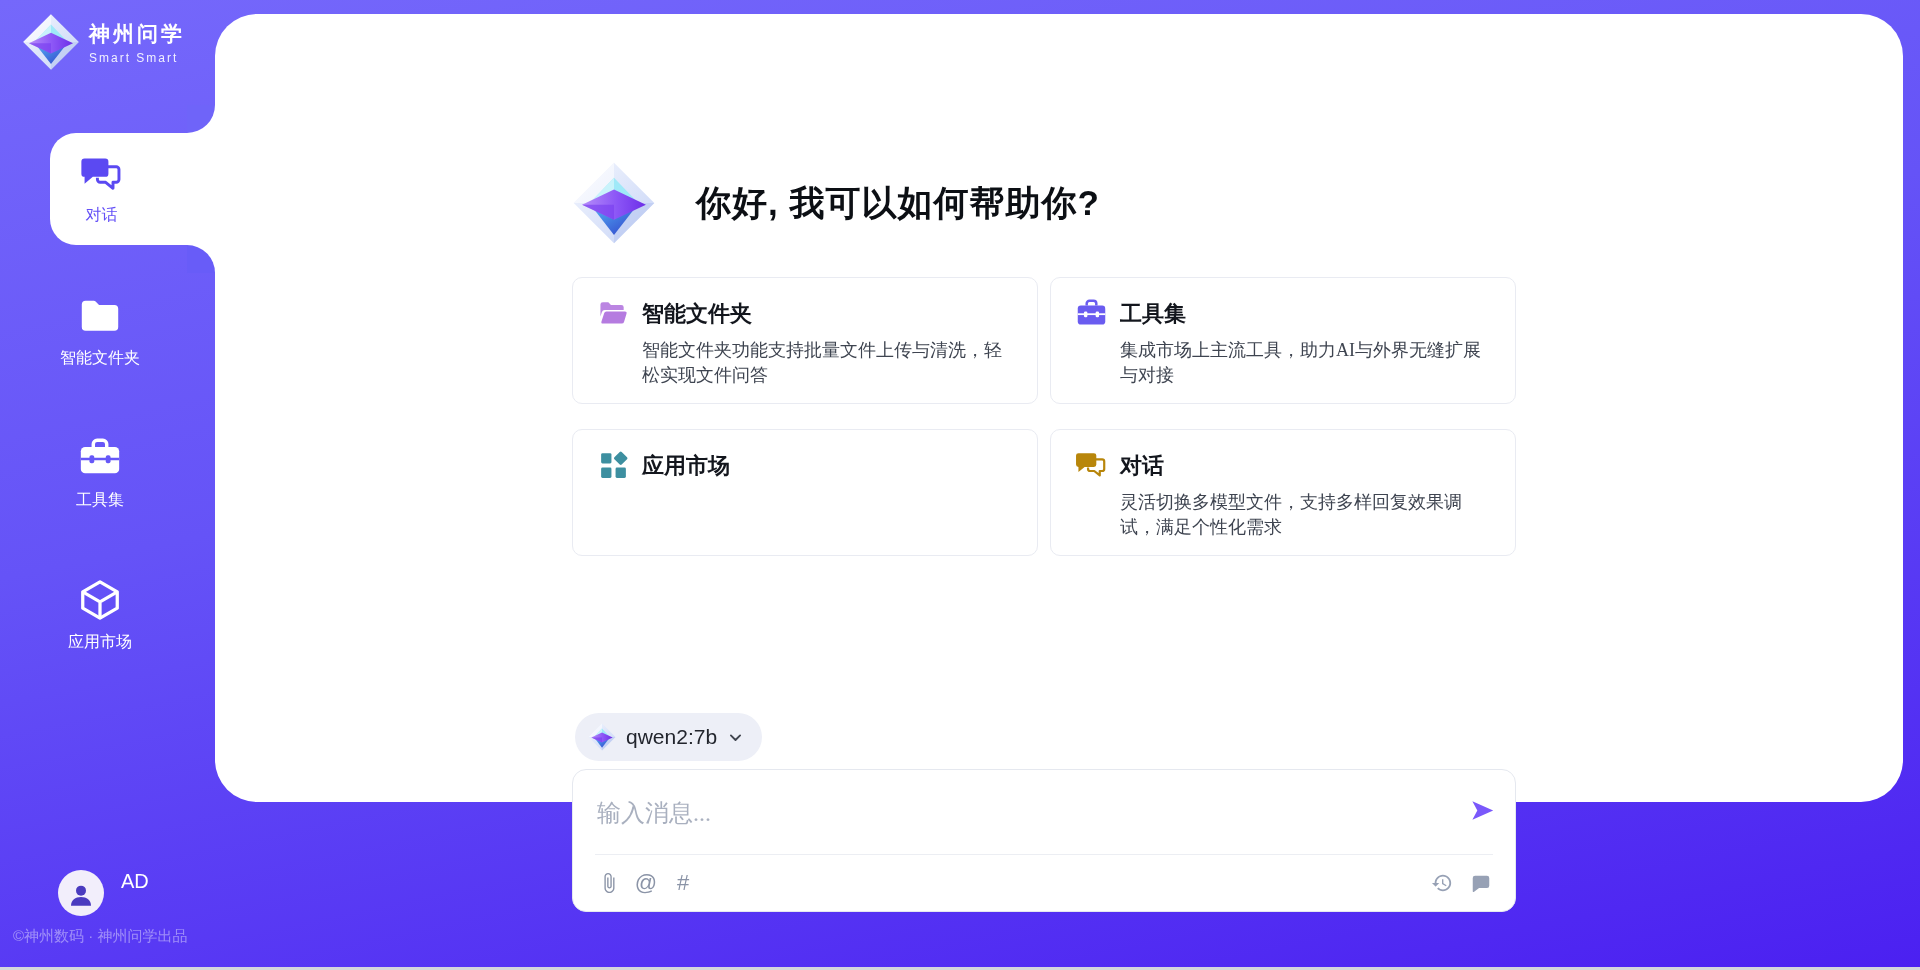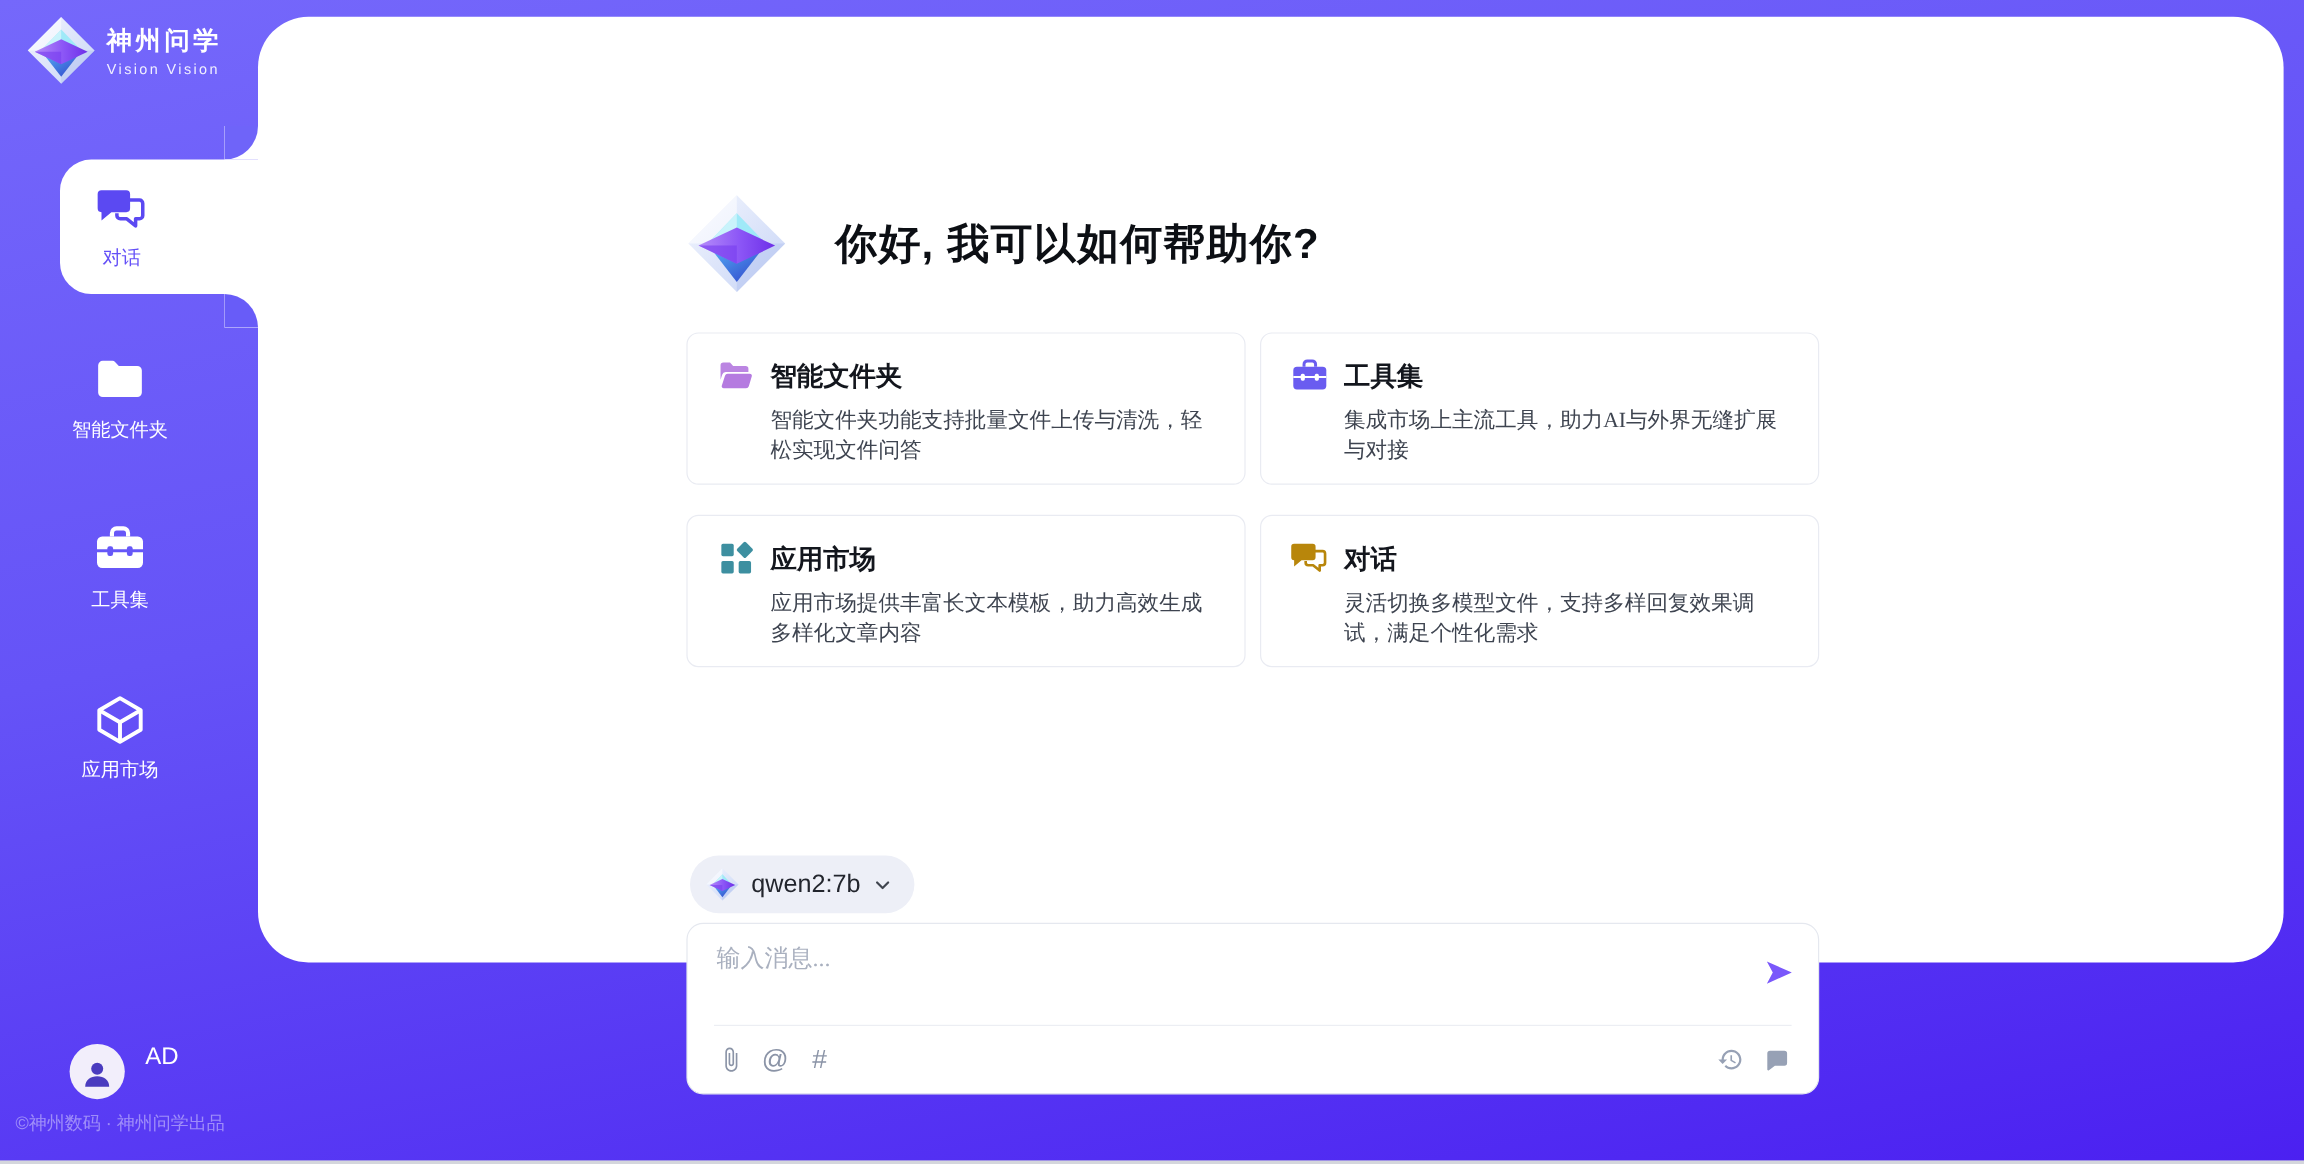--- a/index.html
+++ b/index.html
@@ -78,23 +78,23 @@
   }
   .model-pill svg.mini { width:28px; height:28px; }
   .model-name { font-size:21px; color:#22252d; }
   .model-pill .chev { width:17px; height:17px; color:#40454f; }
 
   .input-card {
     position:absolute; left:0; top:755px; width:944px; height:143px;
     background:#fff; border:1px solid #e5e8ef; border-radius:14px;
   }
   .input-card textarea {
-    position:absolute; left:24px; top:15px; width:850px; height:60px;
+    position:absolute; left:24px; top:27px; width:850px; height:60px;
     border:none; outline:none; resize:none; background:transparent;
-    font-family:Liberation Serif, serif; font-size:20px; color:#333a46;
+    font-family:Liberation Serif, serif; font-size:24px; color:#333a46;
   }
   .input-card textarea::placeholder { color:#a9b0bf; }
   .send-btn { position:absolute; right:19px; top:27px; width:27px; height:27px; color:#7a58fb; cursor:pointer; border:none; background:none; }
   .send-btn svg { width:100%; height:100%; }
   .input-divider { position:absolute; left:22px; right:22px; top:84px; height:1px; background:#eceef3; }
   .toolbar { position:absolute; left:24px; right:22px; top:97px; height:32px; display:flex; align-items:center; gap:13px; color:#8b94a7; }
   .tool-ic { width:24px; height:24px; display:flex; align-items:center; justify-content:center; cursor:pointer; }
   .tool-ic svg { width:22px; height:22px; }
   .tool-glyph { font-size:22px; line-height:1; color:#8b94a7; font-family:"Liberation Sans", sans-serif; }
   .toolbar-right { margin-left:auto; display:flex; align-items:center; gap:15px; color:#97a1b5; }
@@ -229,21 +229,20 @@
         </div>
         <div class="card-desc">集成市场上主流工具，助力AI与外界无缝扩展与对接</div>
       </div>
       <div class="card">
         <div class="card-head">
           <svg style="color: rgb(61, 143, 160);">
               <use href="#sym-grid"></use>
             </svg>
           <span class="card-title">应用市场</span>
         </div>
-        <div class="card-desc">应用市场提供丰富长文本模板，助力高效生成多样化文章内容</div>
       </div>
       <div class="card">
         <div class="card-head">
           <svg style="color: rgb(184, 134, 11);">
               <use href="#sym-chat"></use>
             </svg>
           <span class="card-title">对话</span>
         </div>
         <div class="card-desc">灵活切换多模型文件，支持多样回复效果调试，满足个性化需求</div>
       </div>
@@ -294,21 +293,21 @@
 </div>
 
 <div class="sidebar">
 
   <div class="logo-row">
     <svg>
         <use href="#sym-diamond"></use>
       </svg>
     <div>
       <div class="logo-cn">神州问学</div>
-      <div class="logo-en">Vision Vision</div>
+      <div class="logo-en">Smart Smart</div>
     </div>
   </div>
 
   <div class="fillet top">
       <div></div>
     </div>
   <div class="fillet bottom">
       <div></div>
     </div>
 

